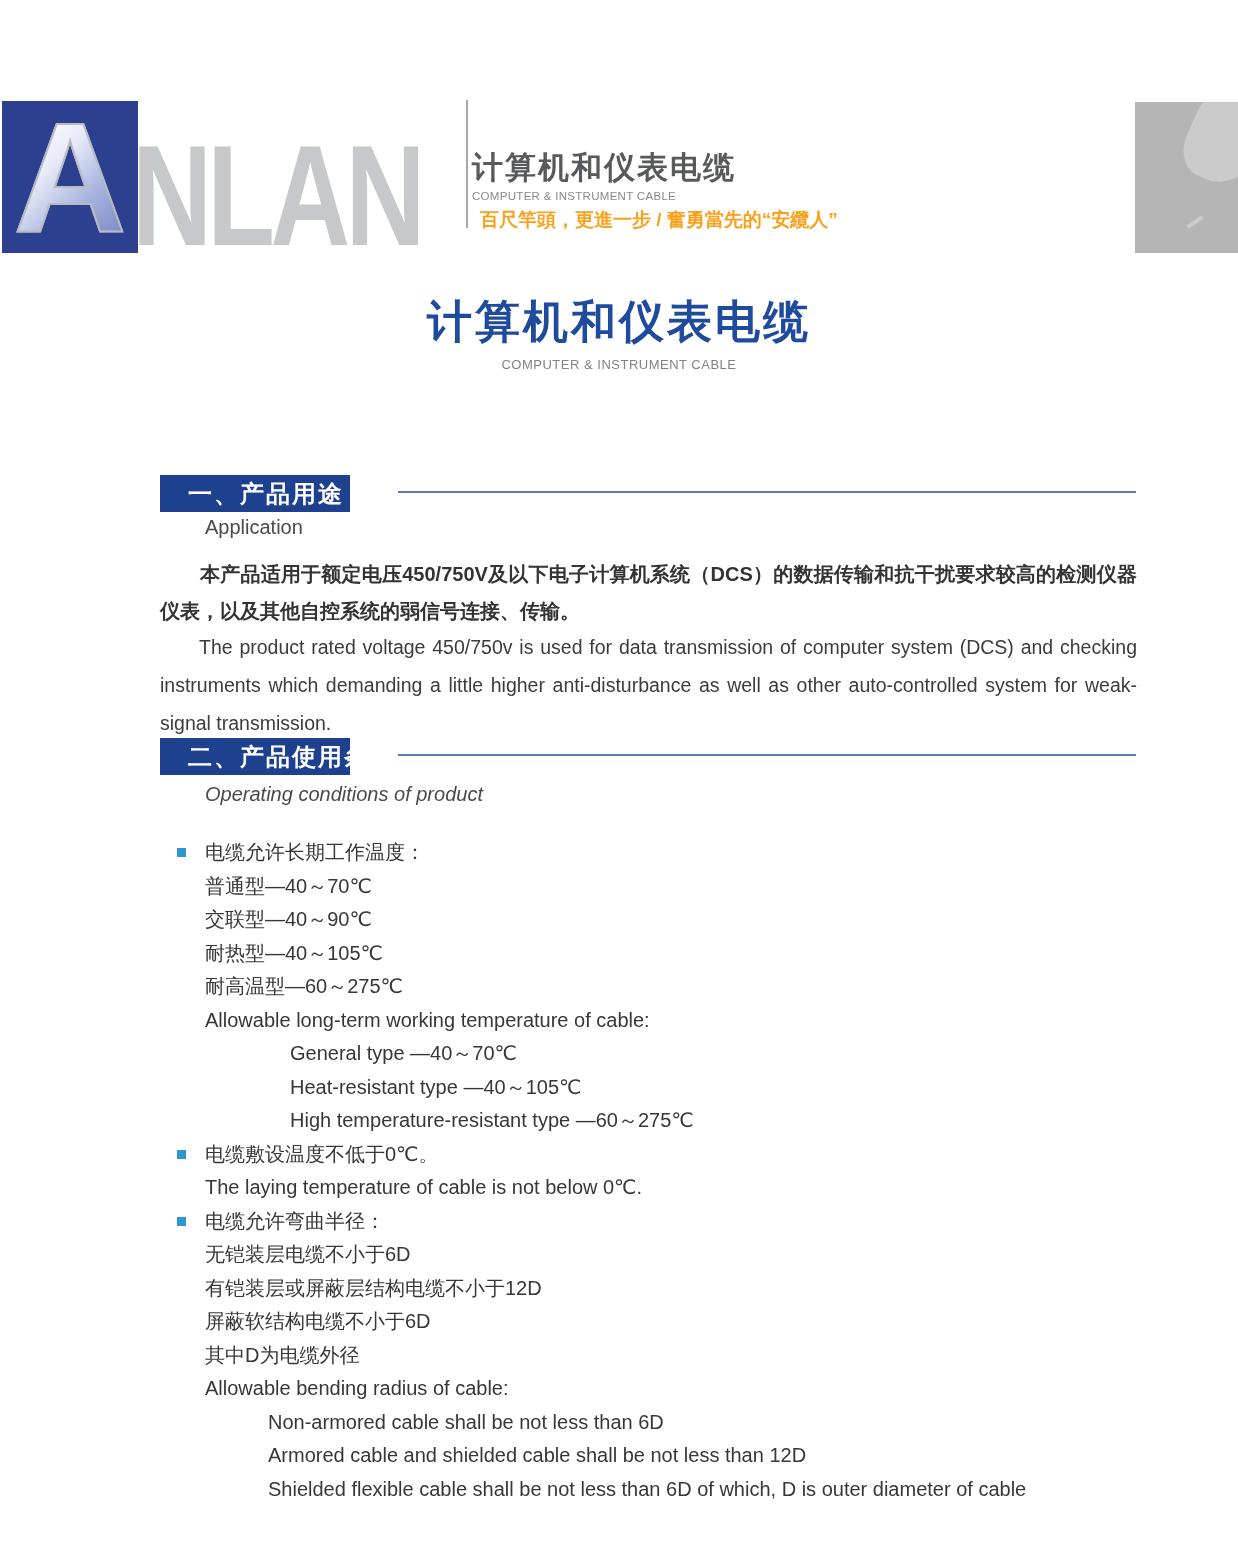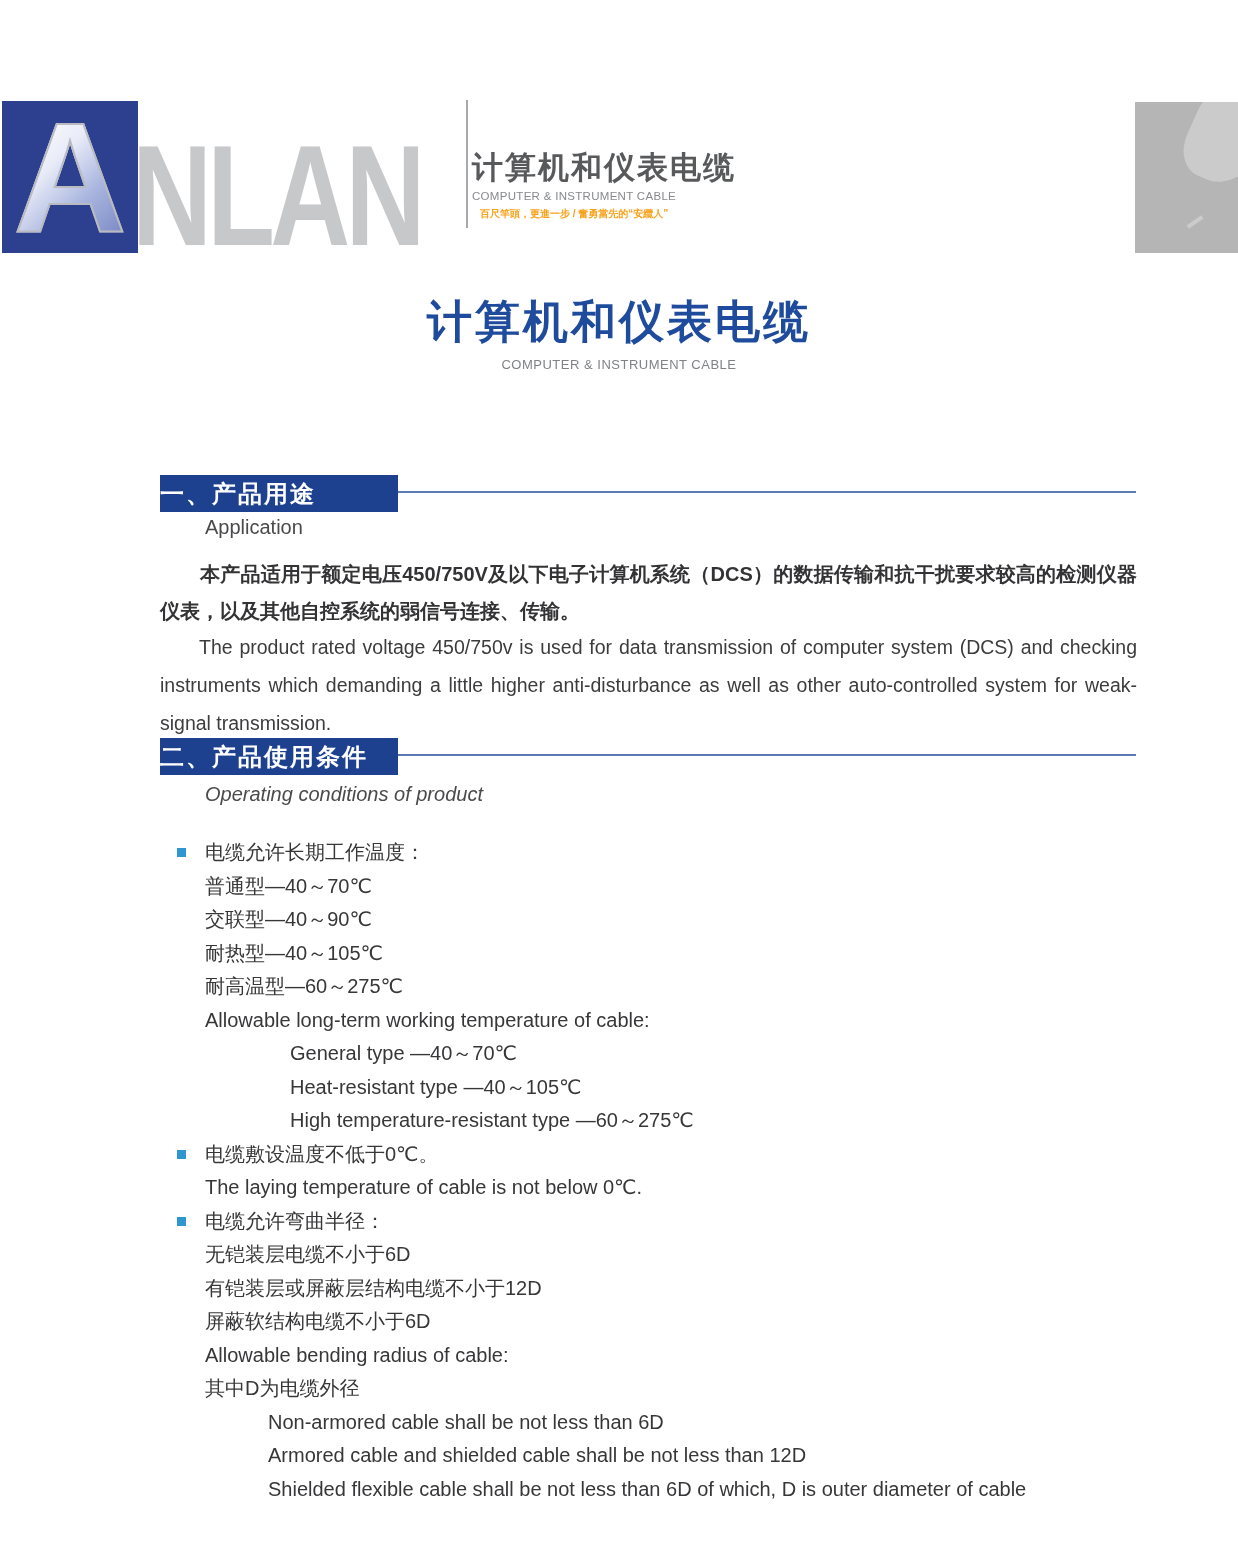--- a/index.html
+++ b/index.html
@@ -45,21 +45,21 @@
     position:absolute; left:472px; top:150px;
     font-size:31px; font-weight:bold; letter-spacing:2px;
     color:#58595b; line-height:36px; white-space:nowrap;
   }
   .header-sub {
     position:absolute; left:472px; top:190px;
     font-size:11.5px; color:#88898c; letter-spacing:0.3px; white-space:nowrap;
   }
   .header-tagline {
     position:absolute; left:480px; top:207px;
-    font-size:10px; font-weight:bold;
+    font-size:19px; font-weight:bold;
     color:var(--tagline-orange,#f9a11b); white-space:nowrap;
   }
   .corner-box {
     position:absolute; left:1135px; top:102px; width:103px; height:151px;
     background:var(--corner-gray,#b5b5b5); overflow:hidden;
   }
   .corner-box::before {
     content:""; position:absolute; right:-26px; top:-14px;
     width:74px; height:96px; background:#cbcbcb;
     border-radius:45% 55% 60% 40%; transform:rotate(24deg);
@@ -76,24 +76,24 @@
     color:var(--title-blue,#1f4b9d); line-height:52px;
   }
   .page-subtitle { margin-top:9px; font-size:13px; color:#808285; letter-spacing:0.5px; }
 
   
   .sec-head { position:absolute; left:160px; width:976px; }
   .sec-head.s1 { top:475px; }
   .sec-head.s2 { top:738px; }
   .sec-box {
     position:relative; z-index:2;
-    width:238px; height:37px; line-height:37px;
+    width:190px; height:37px; line-height:37px;
     background:var(--section-navy,#1e418f);
     color:#ffffff; font-size:24px; font-weight:bold;
-    letter-spacing:2px; white-space:nowrap;
+    padding-left:28px; letter-spacing:2px; white-space:nowrap;
   }
   .sec-line {
     position:absolute; left:238px; top:16px; width:738px; height:2px;
     background:var(--rule-blue,#5b79b4); z-index:1;
   }
   .sec-sub { position:absolute; left:205px; font-size:20px; color:#4a4a4c; }
   .sec-sub.s1 { top:516px; }
   .sec-sub.s2 { top:783px;font-style:italic; }
 
   
@@ -160,20 +160,20 @@
       <div class="cond-row indent-0"><span>Allowable long-term working temperature of cable:</span></div>
       <div class="cond-row indent-1"><span>General type —40～70℃</span></div>
       <div class="cond-row indent-1"><span>Heat-resistant type —40～105℃</span></div>
       <div class="cond-row indent-1"><span>High temperature-resistant type —60～275℃</span></div>
       <div class="cond-row indent-0"><span class="bullet"></span><span>电缆敷设温度不低于0℃。</span></div>
       <div class="cond-row indent-0"><span>The laying temperature of cable is not below 0℃.</span></div>
       <div class="cond-row indent-0"><span class="bullet"></span><span>电缆允许弯曲半径：</span></div>
       <div class="cond-row indent-0"><span>无铠装层电缆不小于6D</span></div>
       <div class="cond-row indent-0"><span>有铠装层或屏蔽层结构电缆不小于12D</span></div>
       <div class="cond-row indent-0"><span>屏蔽软结构电缆不小于6D</span></div>
+      <div class="cond-row indent-0"><span>其中D为电缆外径</span></div>
       <div class="cond-row indent-0"><span>Allowable bending radius of cable:</span></div>
-      <div class="cond-row indent-0"><span>其中D为电缆外径</span></div>
       <div class="cond-row indent-2"><span>Non-armored cable shall be not less than 6D</span></div>
       <div class="cond-row indent-2"><span>Armored cable and shielded cable shall be not less than 12D</span></div>
       <div class="cond-row indent-2"><span>Shielded flexible cable shall be not less than 6D of which, D is outer diameter of cable</span></div>
     </div>
 
 </div>
 
 </body></html>

